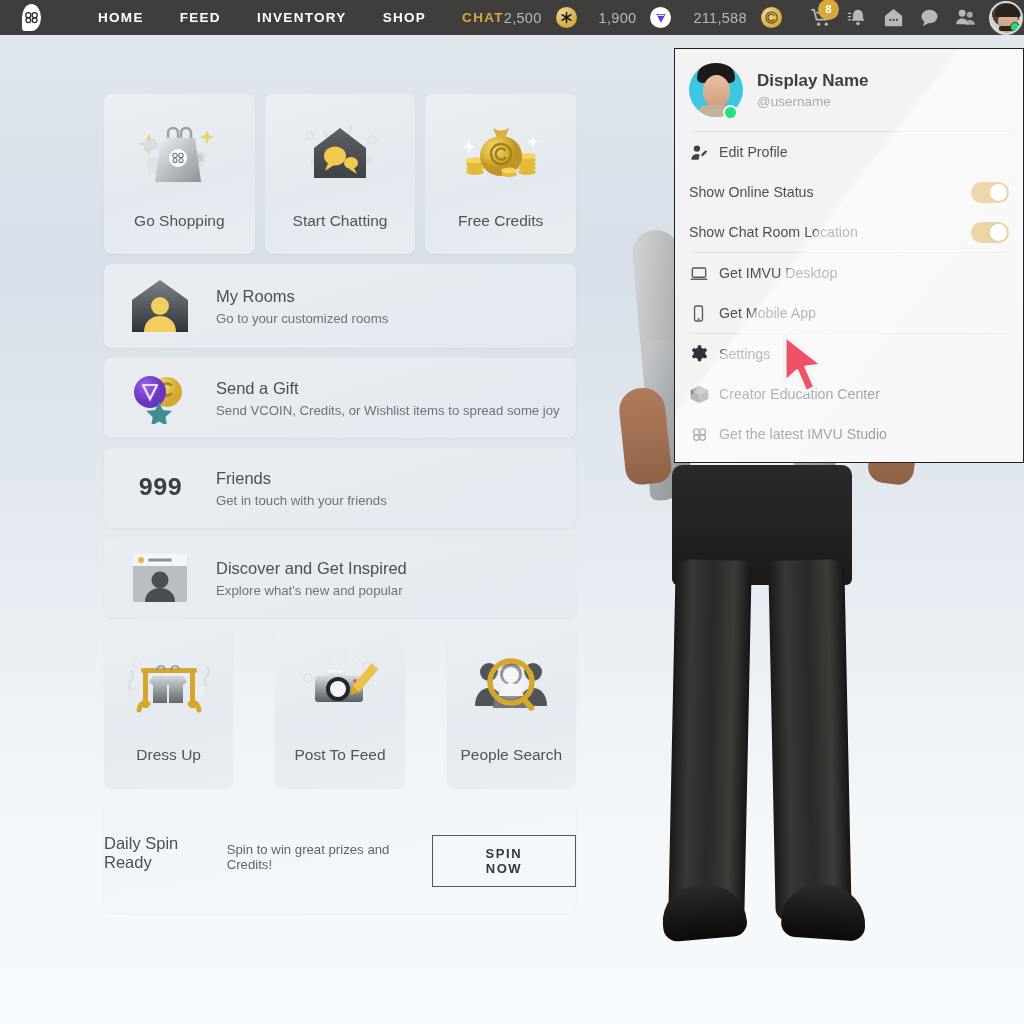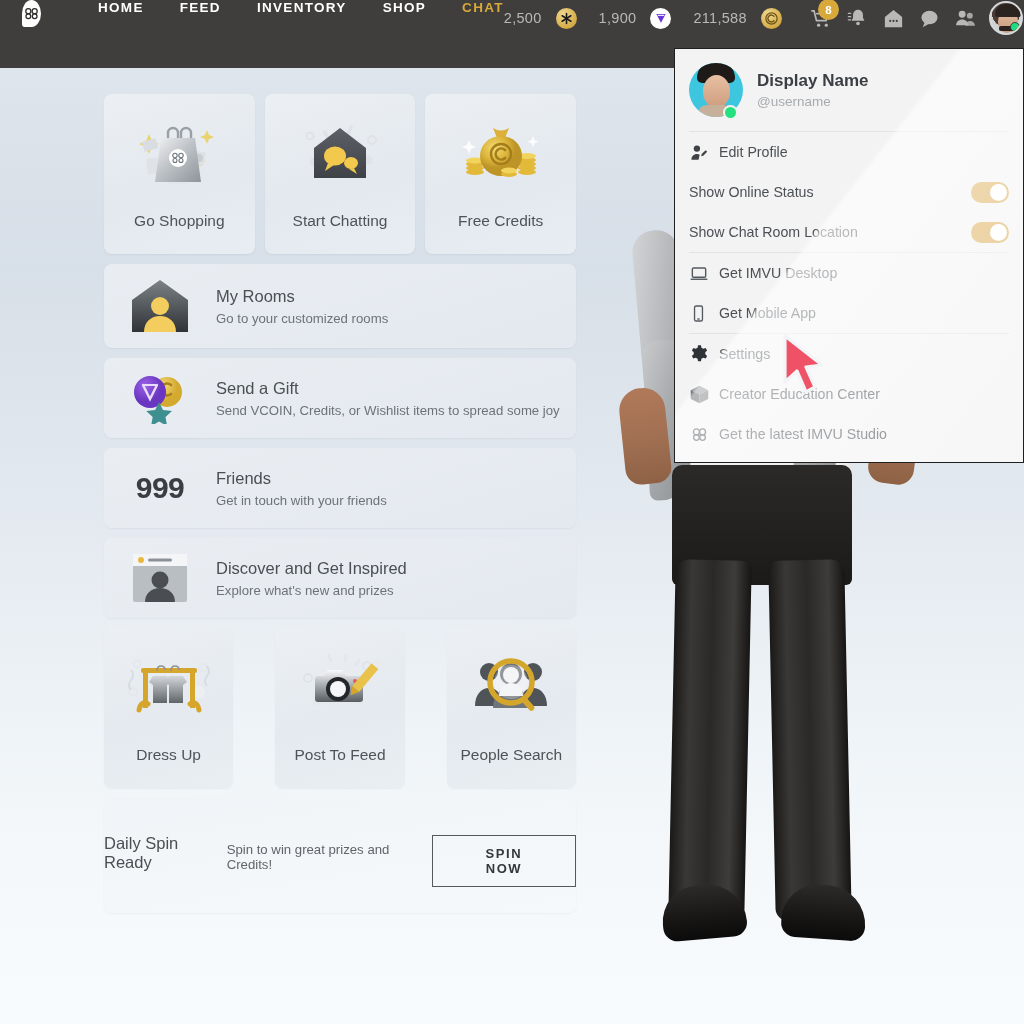--- a/index.html
+++ b/index.html
@@ -62,22 +62,22 @@
   .av-shoe {
     position: absolute; top: 845px; width: 84px; height: 54px;
     background: linear-gradient(180deg,#2c2b29 0%, #141312 70%, #0c0b0b 100%);
     border-radius: 40px 44px 16px 16px;
   }
   .av-shoe.left  { left: 62px;  transform: rotate(-5deg); }
   .av-shoe.right { left: 182px; transform: rotate(4deg); }
 
   
   .topbar {
-    position: absolute; left: 0; top: 0; width: 1024px; height: 68px;
-    background: #3f3e3c; display: flex; align-items: flex-start; z-index: 50;
+    position: absolute; left: 0; top: 0; width: 1024px; height: 35px;
+    background: #3f3e3c; display: flex; align-items: center; z-index: 50;
   }
   .logo {
     width: 27px; height: 27px; margin-left: 22px; border-radius: 50% 50% 50% 10%;
     background: #fff; display: flex; align-items: center; justify-content: center;
   }
   .logo svg { display: block; }
   .nav-links { display: flex; align-items: center; margin-left: 57px; gap: 36px; }
   .nav-link {
     color: #ffffff; font-size: 13.5px; font-weight: 700; letter-spacing: 1.3px;
     cursor: pointer; text-decoration: none;
@@ -131,21 +131,21 @@
   .row-card {
     margin-top: 10px; border-radius: 8px; min-height: 80px;
     background: linear-gradient(165deg, rgba(234,238,243,.96), rgba(228,233,239,.95));
     display: flex; align-items: center; padding: 14px 0 14px 0; cursor: pointer;
     box-shadow: 0 1px 2px rgba(40,60,90,.06);
   }
   .row-art { width: 112px; display: flex; align-items: center; justify-content: center; flex: 0 0 112px; }
   .row-txt { display: flex; flex-direction: column; gap: 5px; }
   .row-title { font-size: 16.5px; color: #4a4f54; }
   .row-sub { font-size: 13.2px; color: #6c7278; }
-  .friends-count { font-size: 30px; font-weight: 700; color: #3a3e42; letter-spacing: -.5px; }
+  .friends-count { font-size: 25px; font-weight: 700; color: #3a3e42; letter-spacing: -.5px; font-family: Liberation Mono, monospace; }
 
   .spin-card {
     margin-top: 10px; border-radius: 8px; padding: 20px 0 26px;
     background: linear-gradient(170deg, rgba(240,244,248,.95), rgba(246,249,251,.95));
     display: flex; flex-direction: row; align-items: center;
     box-shadow: 0 1px 2px rgba(40,60,90,.05);
   }
   .spin-title { font-size: 16.5px; color: #4a4f54; }
   .spin-sub { font-size: 13.2px; color: #5f656b; margin-top: 9px; }
   .spin-btn {
@@ -508,21 +508,21 @@
           <rect x="2" y="2" width="54" height="48" rx="2" fill="#b9bec3"></rect>
           <rect x="2" y="2" width="54" height="12" fill="#f4f5f6"></rect>
           <circle cx="10" cy="8" r="3" fill="#e8b93c"></circle>
           <rect x="17" y="6.5" width="24" height="3" rx="1.5" fill="#8b9197"></rect>
           <circle cx="29" cy="28" r="8.5" fill="#4a4e53"></circle>
           <path d="M14 50 c0-9 7-14 15-14 s15 5 15 14z" fill="#4a4e53"></path>
         </svg>
       </div>
       <div class="row-txt">
         <div class="row-title">Discover and Get Inspired</div>
-        <div class="row-sub">Explore what's new and prizes</div>
+        <div class="row-sub">Explore what's new and popular</div>
       </div>
     </div>
 
     <div class="tile-row" style="margin-top:10px;gap:42px;">
 
       <div class="tile">
         <div class="tile-art">
           <svg width="96" height="76" viewBox="0 0 96 76">
             <g fill="none" stroke="#e4e8ec" stroke-width="2">
                 <circle cx="16" cy="16" r="3.5"></circle>

